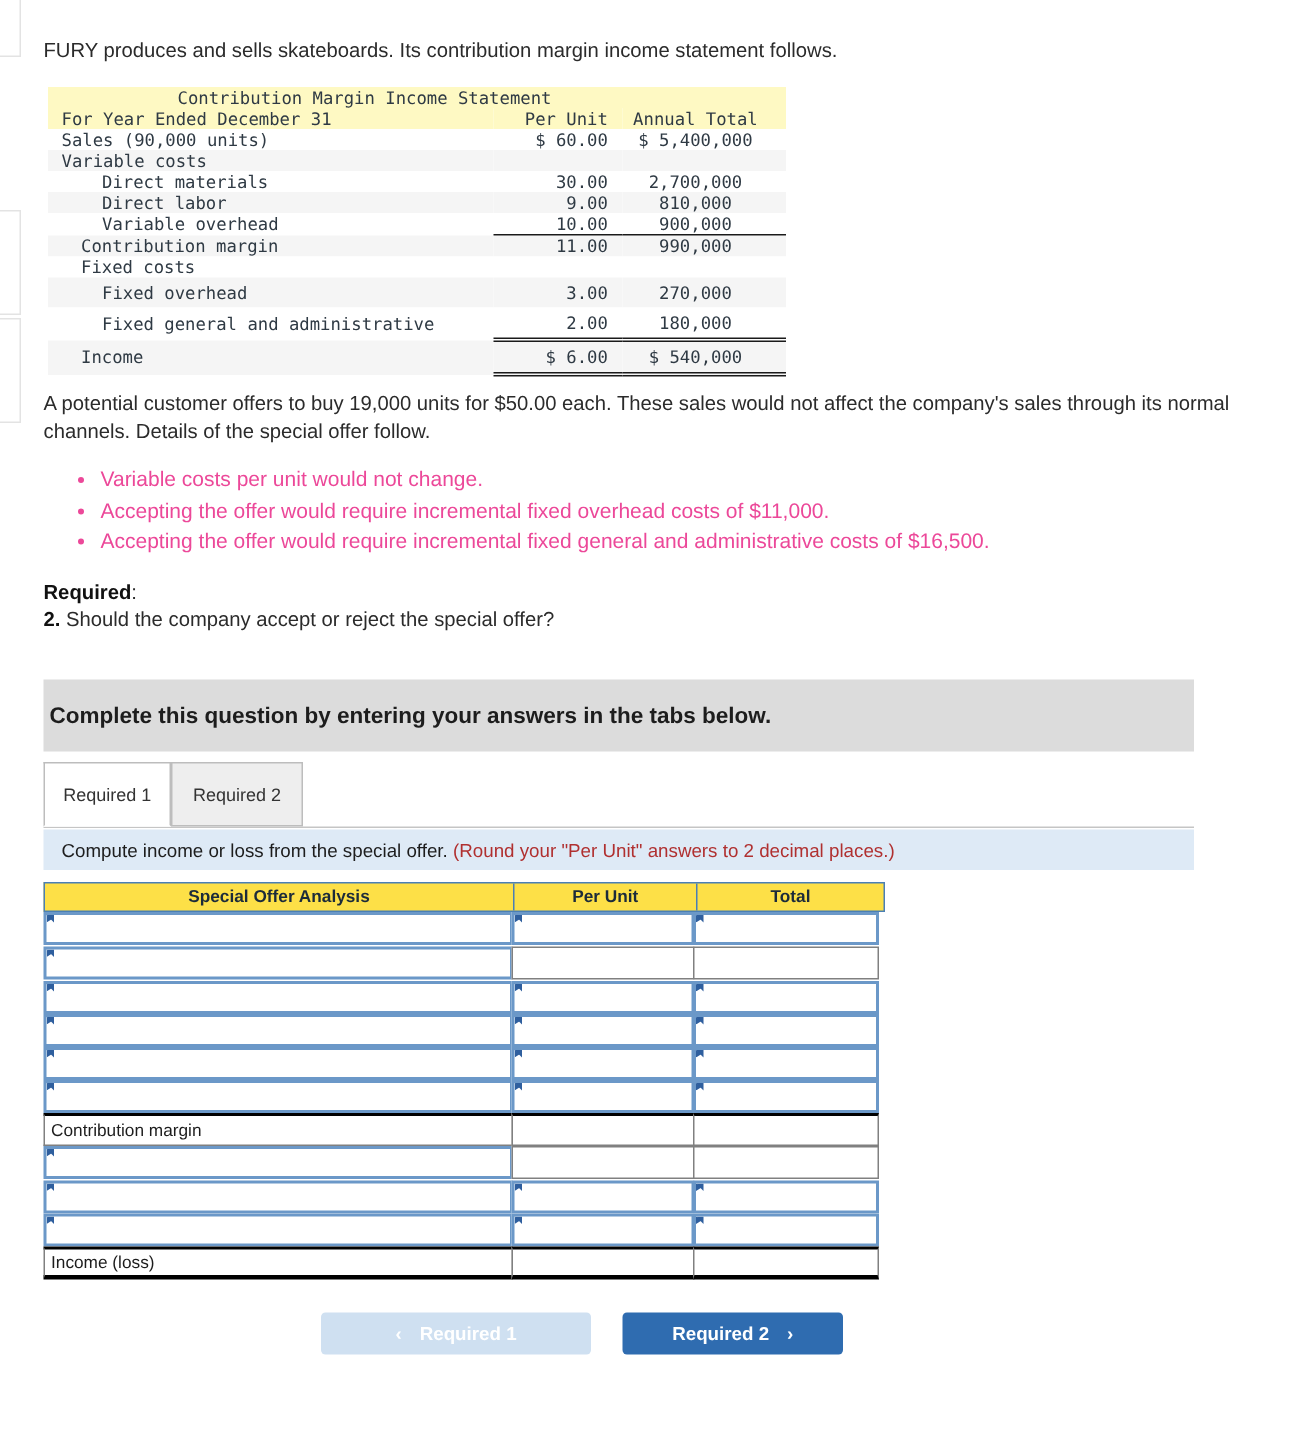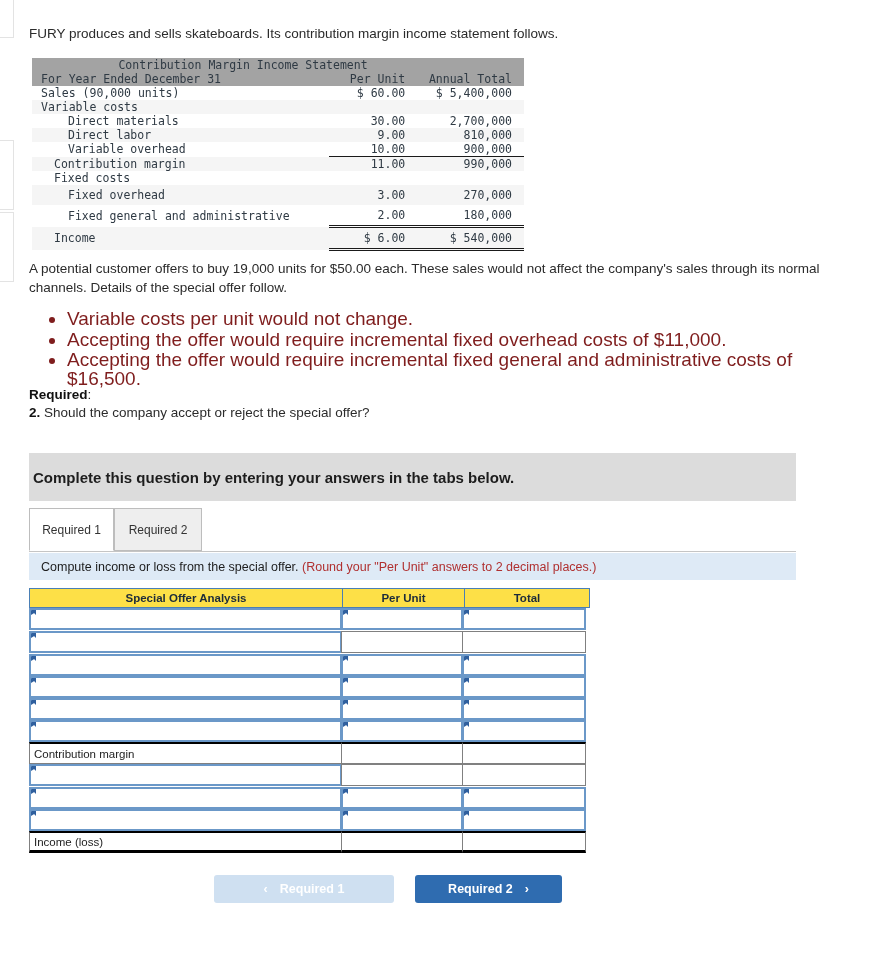--- a/index.html
+++ b/index.html
@@ -57,31 +57,31 @@
     font-size: 11.5px;
     color: #2f3a44;
   }
   .cmis td {
     padding: 0 0 0 0;
     height: 14px;
     vertical-align: middle;
     white-space: nowrap;
   }
   .cmis tr.hdr td {
-    background: #a3a3a3;
+    background: #fef9c3;
   }
   .cmis tr.shade td {
     background: #f5f5f5;
   }
   .cmis tr.plain td {
     background: #ffffff;
   }
   .cmis .c-label  { width: 300px; padding-left: 9px; }
   .cmis .c-unit   { width: 96px;  text-align: right; padding-right: 10px; }
-  .cmis .c-total  { width: 110px; text-align: right; padding-right: 12px; }
+  .cmis .c-total  { width: 110px; text-align: center; padding-right: 12px; }
 
   .cmis .title-cell {
     text-align: center;
     padding-left: 0;
     padding-right: 70px;
   }
   .cmis .ind1 { padding-left: 22px; }
   .cmis .ind2 { padding-left: 36px; }
 
   .cmis .ul-single  { border-bottom: 1px solid #1a1a1a; }
@@ -98,23 +98,23 @@
     line-height: 19px;
     color: #2b2b2b;
   }
   .bullets {
     position: absolute;
     left: 45px;
     top: 310px;
     width: 800px;
     margin: 0;
     padding: 0 0 0 22px;
-    font-size: 19px;
+    font-size: 14px;
     line-height: 18.5px;
-    color: #7f1d1d;
+    color: #ec4899;
   }
   .bullets li { margin: 0 0 2px 0; }
 
   
   .required {
     position: absolute;
     left: 29px;
     top: 386px;
     font-size: 13.5px;
     line-height: 18px;

